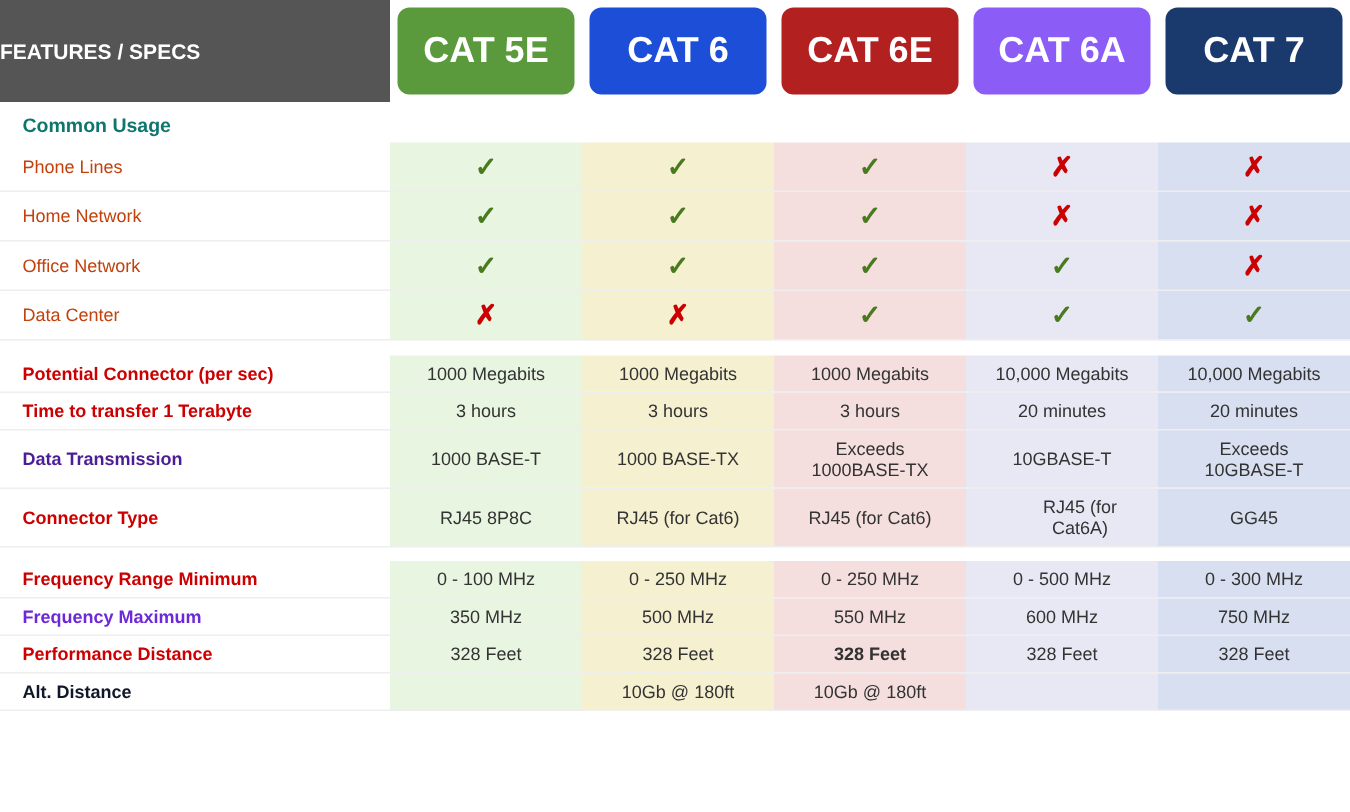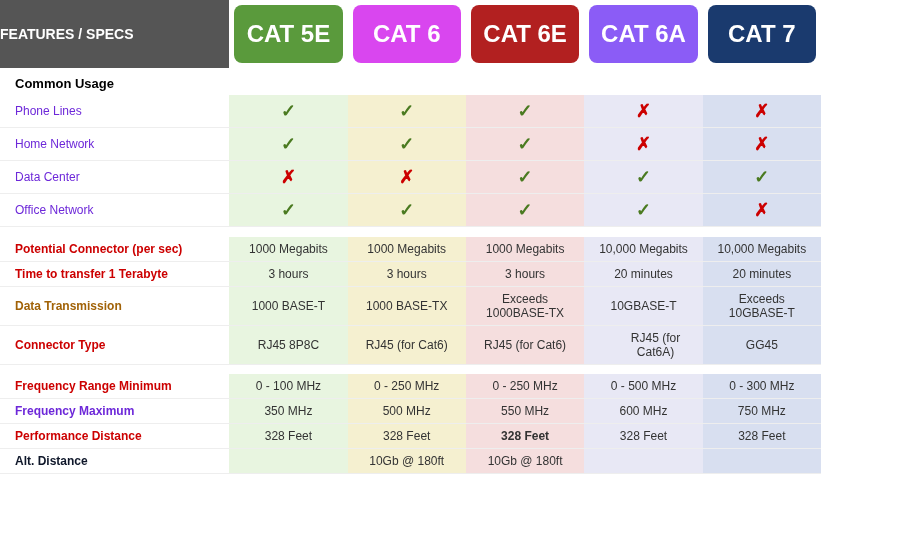--- a/index.html
+++ b/index.html
@@ -1,18 +1,18 @@
 <!DOCTYPE html>
 <html><head>
   <meta charset="utf-8">
   <style>
     * { box-sizing: border-box; margin: 0; padding: 0; }
     body { font-family: Arial, sans-serif; font-size: 12px; background: #fff; width: 900px; }
 
-    .comparison-table { width: 821px; border-collapse: collapse; }
+    .comparison-table { width: 900px; border-collapse: collapse; }
 
     
     .header-row th { padding: 0; vertical-align: middle; }
     .features-header {
       background: #555;
       color: #fff;
       font-weight: bold;
       font-size: 14px;
       padding: 20px 15px;
       text-align: left;
@@ -33,21 +33,21 @@
       padding: 5px 8px;
       text-align: center;
       vertical-align: middle;
       border-bottom: 1px solid #eee;
       font-size: 12px;
       color: #333;
     }
     .data-row td:first-child {
       text-align: left;
       padding-left: 15px;
-      color: #6d28d9;
+      color: #c2410c;
       font-size: 12px;
     }
 
     
     .col-5e  { background: #e8f5e0; }
     .col-6   { background: #f5f0d0; }
     .col-6e  { background: #f5dede; }
     .col-6a  { background: #e8e8f5; }
     .col-7   { background: #d8dff0; }
 
@@ -84,21 +84,21 @@
       </th>
       <th class="hdr-spacer">
         <div class="header-wrap">
           <div class="cat-inner" style="background:#5a9a3c;">
             <span>CAT 5E</span>
           </div>
         </div>
       </th>
       <th class="hdr-spacer">
         <div class="header-wrap">
-          <div class="cat-inner" style="background:#d946ef;">
+          <div class="cat-inner" style="background:#1d4ed8;">
             <span>CAT 6</span>
           </div>
         </div>
       </th>
       <th class="hdr-spacer">
         <div class="header-wrap">
           <div class="cat-inner" style="background:#b22020;">
             <span>CAT 6E</span>
           </div>
         </div>
@@ -114,53 +114,53 @@
         <div class="header-wrap">
           <div class="cat-inner" style="background:#1a3a6e;">
             <span>CAT 7</span>
           </div>
         </div>
       </th>
     </tr>
   </thead>
   <tbody id="table-body">
   <tr class="section-label">
-        <td colspan="6" style="color: #000000; font-weight: bold; font-size: 13px;">Common Usage</td>
+        <td colspan="6" style="color: #0f766e; font-weight: bold; font-size: 13px;">Common Usage</td>
       </tr>
       <tr class="data-row">
         <td>Phone Lines</td>
         <td class="col-5e"><span class="check">✓</span></td>
         <td class="col-6"><span class="check">✓</span></td>
         <td class="col-6e"><span class="check">✓</span></td>
         <td class="col-6a"><span class="cross">✗</span></td>
         <td class="col-7"><span class="cross">✗</span></td>
       </tr>
       <tr class="data-row">
         <td>Home Network</td>
         <td class="col-5e"><span class="check">✓</span></td>
         <td class="col-6"><span class="check">✓</span></td>
         <td class="col-6e"><span class="check">✓</span></td>
         <td class="col-6a"><span class="cross">✗</span></td>
         <td class="col-7"><span class="cross">✗</span></td>
       </tr>
       <tr class="data-row">
+        <td>Office Network</td>
+        <td class="col-5e"><span class="check">✓</span></td>
+        <td class="col-6"><span class="check">✓</span></td>
+        <td class="col-6e"><span class="check">✓</span></td>
+        <td class="col-6a"><span class="check">✓</span></td>
+        <td class="col-7"><span class="cross">✗</span></td>
+      </tr>
+      <tr class="data-row">
         <td>Data Center</td>
         <td class="col-5e"><span class="cross">✗</span></td>
         <td class="col-6"><span class="cross">✗</span></td>
         <td class="col-6e"><span class="check">✓</span></td>
         <td class="col-6a"><span class="check">✓</span></td>
         <td class="col-7"><span class="check">✓</span></td>
-      </tr>
-      <tr class="data-row">
-        <td>Office Network</td>
-        <td class="col-5e"><span class="check">✓</span></td>
-        <td class="col-6"><span class="check">✓</span></td>
-        <td class="col-6e"><span class="check">✓</span></td>
-        <td class="col-6a"><span class="check">✓</span></td>
-        <td class="col-7"><span class="cross">✗</span></td>
       </tr>
       <tr class="spacer-row">
         <td colspan="6"></td>
       </tr>
       <tr class="data-row bold-label">
         <td style="font-weight: bold; color: rgb(204, 0, 0);">Potential Connector (per sec)</td>
         <td class="col-5e" style="white-space: pre-line;">1000 Megabits</td>
         <td class="col-6" style="white-space: pre-line;">1000 Megabits</td>
         <td class="col-6e" style="white-space: pre-line;">1000 Megabits</td>
         <td class="col-6a" style="white-space: pre-line;">10,000 Megabits</td>
@@ -168,21 +168,21 @@
       </tr>
       <tr class="data-row bold-label">
         <td style="font-weight: bold; color: rgb(204, 0, 0);">Time to transfer 1 Terabyte</td>
         <td class="col-5e" style="white-space: pre-line;">3 hours</td>
         <td class="col-6" style="white-space: pre-line;">3 hours</td>
         <td class="col-6e" style="white-space: pre-line;">3 hours</td>
         <td class="col-6a" style="white-space: pre-line;">20 minutes</td>
         <td class="col-7" style="white-space: pre-line;">20 minutes</td>
       </tr>
       <tr class="data-row bold-label">
-        <td style="font-weight: bold; color: #a16207; margin-top: 16px;">Data Transmission</td>
+        <td style="font-weight: bold; color: #4c1d95; margin-top: 16px;">Data Transmission</td>
         <td class="col-5e" style="white-space: pre-line;">1000 BASE-T</td>
         <td class="col-6" style="white-space: pre-line;">1000 BASE-TX</td>
         <td class="col-6e" style="white-space: pre-line;">Exceeds
 1000BASE-TX</td>
         <td class="col-6a" style="white-space: pre-line;">10GBASE-T</td>
         <td class="col-7" style="white-space: pre-line;">Exceeds
 10GBASE-T</td>
       </tr>
       <tr class="data-row bold-label">
         <td style="font-weight: bold; color: rgb(204, 0, 0);">Connector Type</td>

